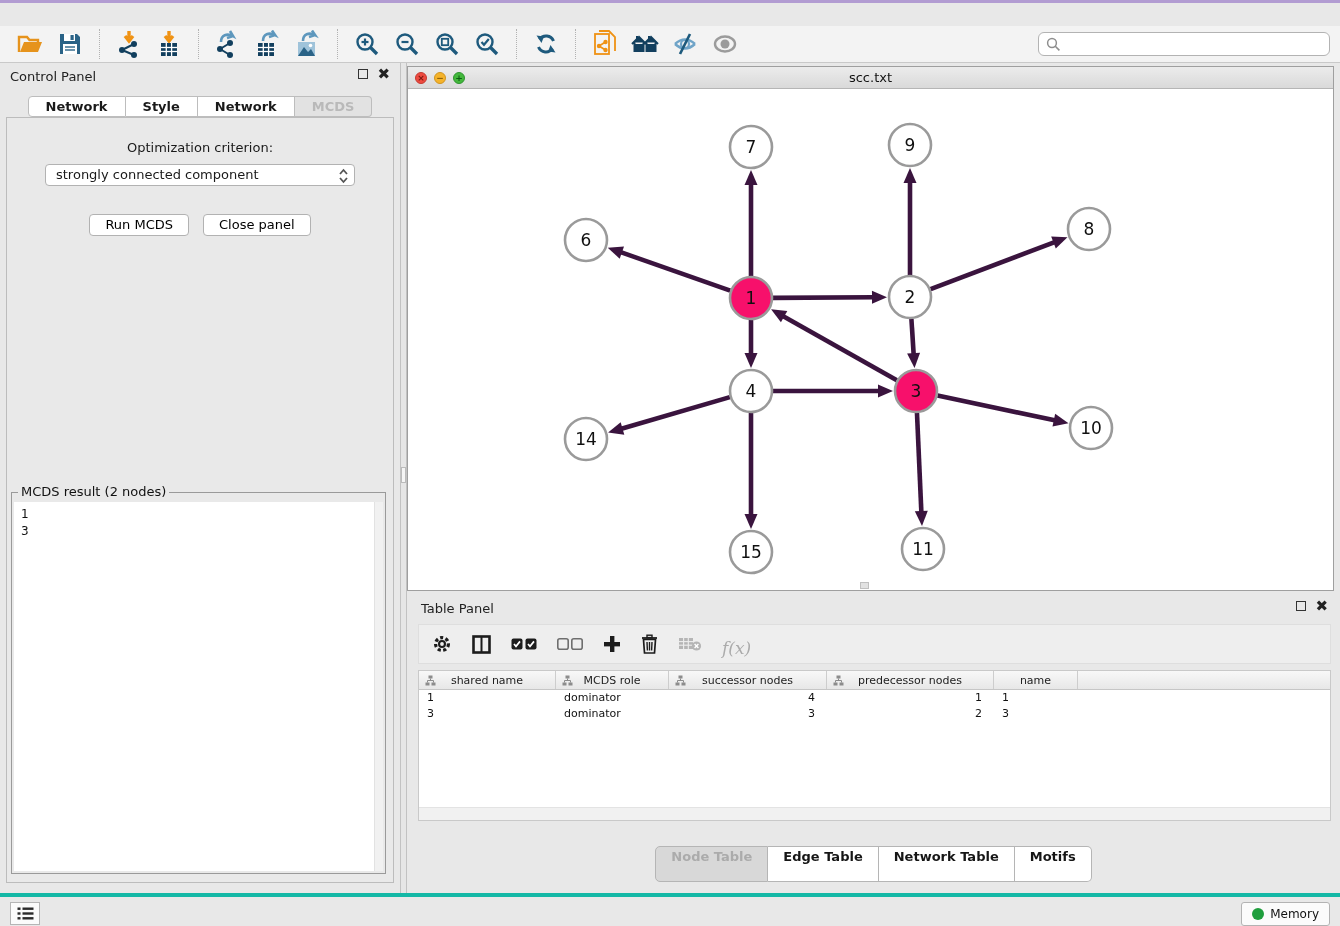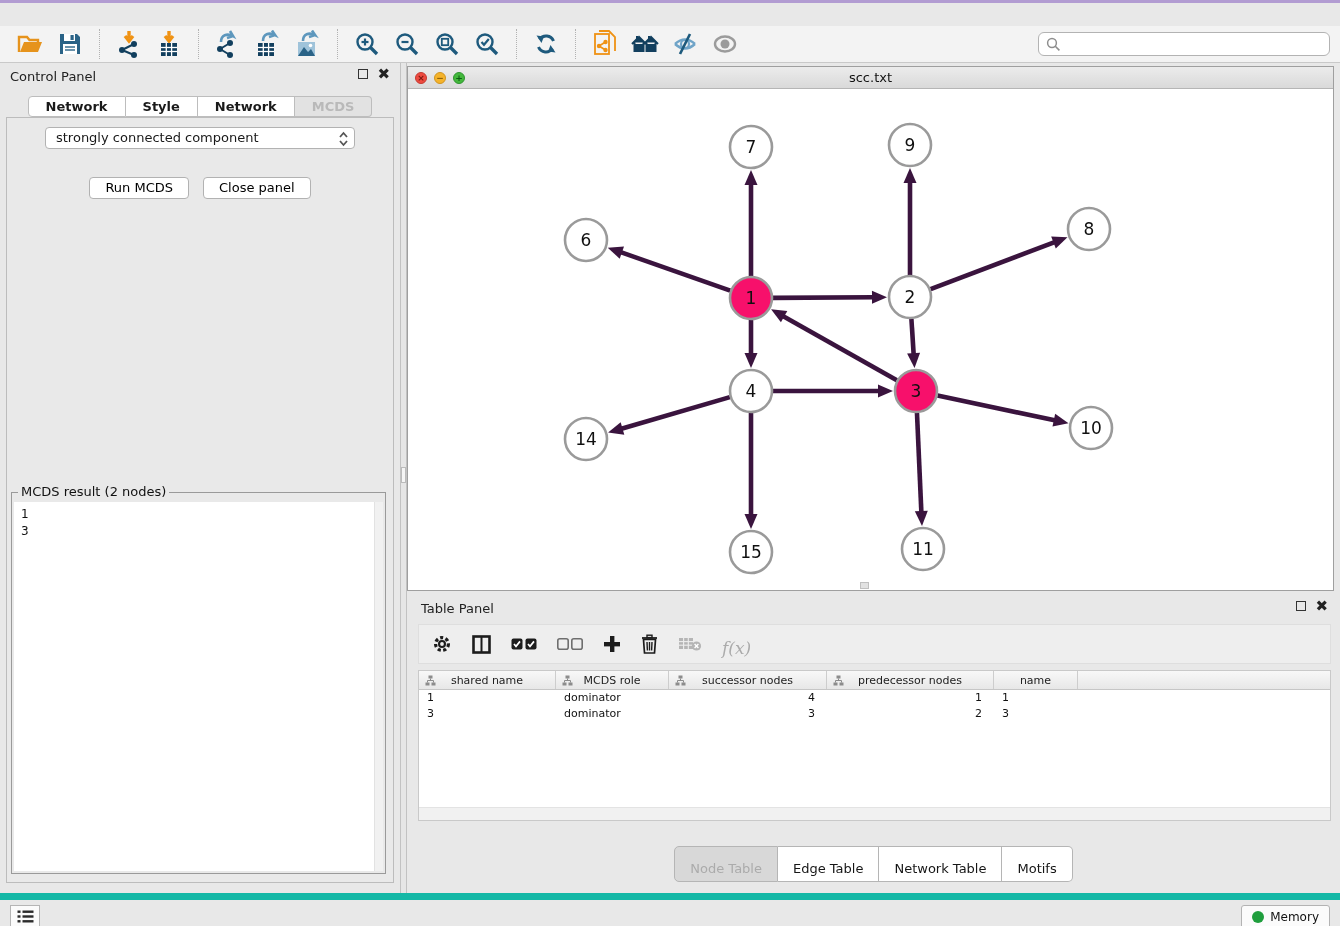--- a/index.html
+++ b/index.html
@@ -89,28 +89,28 @@
   .thead { display:flex; height:19px; background:linear-gradient(#f8f8f8,#e7e7e7);
     border-bottom:1px solid #c6c6c6; }
   .th { position:relative; display:flex; align-items:center; justify-content:center;
     font-size:11px; color:#222; border-right:1px solid #cdcdcd; flex:0 0 auto; }
   .th .tree-icon { position:absolute; left:6px; top:4px; }
   .trow { display:flex; height:16px; font-size:11px; color:#111; }
   .td { flex:0 0 auto; line-height:16px; padding:0 8px; white-space:nowrap; overflow:hidden; }
   .td.num { text-align:right; padding-right:12px; }
   .hscroll { position:absolute; left:0; right:0; bottom:0; height:13px; background:#f1f1f1; border-top:1px solid #e3e3e3; }
   .tp-tabs { position:absolute; bottom:11px; left:0; right:0; display:flex; justify-content:center; }
-  .btab { height:36px; line-height:19px; padding:12px 15px; font-size:13px; font-weight:normal;
+  .btab { height:36px; line-height:19px; padding:0 15px; font-size:13px; font-weight:bold;
     background:#fff; border:1px solid #b5b5b5; border-left-width:0; color:#161616; }
   .btab:first-child { border-left-width:1px; border-radius:5px 0 0 5px; }
   .btab.last { border-radius:0 5px 5px 0; }
   .btab.selected { background:#d8d8d8; color:#ababab; }
   
   .statusbar { position:absolute; left:0; right:0; bottom:0; height:33px; background:#e8e8e8;
-    border-top:7px solid #14b8a6;margin-top:8px; }
+    border-top:4px solid #14b8a6;margin-top:8px; }
   .sb-listbtn { position:absolute; left:10px; top:5px; width:30px; height:23px; background:#fbfbfb;
     border:1px solid #b5b5b5; display:flex; align-items:center; justify-content:center; }
   .memory-btn { position:absolute; right:10px; top:5px; height:24px; background:#fbfbfb;
     border:1px solid #b3b3b3; border-radius:3px; display:flex; align-items:center; gap:6px;
     padding:0 10px; font-size:12px; color:#111; }
   .mem-dot { width:12px; height:12px; border-radius:50%; background:#1f9e3d; }
 </style>
 </head>
 <body>
 
@@ -278,20 +278,21 @@
         <span class="close-icon">✖</span>
       </span>
     </div>
     <div class="cp-tabs">
       <span class="tab">Network</span>
       <span class="tab">Style</span>
       <span class="tab">Network</span>
       <span class="tab last selected">MCDS</span>
     </div>
     <div class="cp-content">
+      <div class="opt-label">Optimization criterion:</div>
       <div class="cp-select">
         <span>strongly connected component</span>
         <span class="stepper">
           <svg width="11" height="16" viewBox="0 0 11 16">
               <path d="M2 6 L5.5 2 L9 6" fill="none" stroke="#555" stroke-width="1.8"></path>
               <path d="M2 10 L5.5 14 L9 10" fill="none" stroke="#555" stroke-width="1.8"></path>
             </svg>
         </span>
       </div>
       <div class="btn-row">

